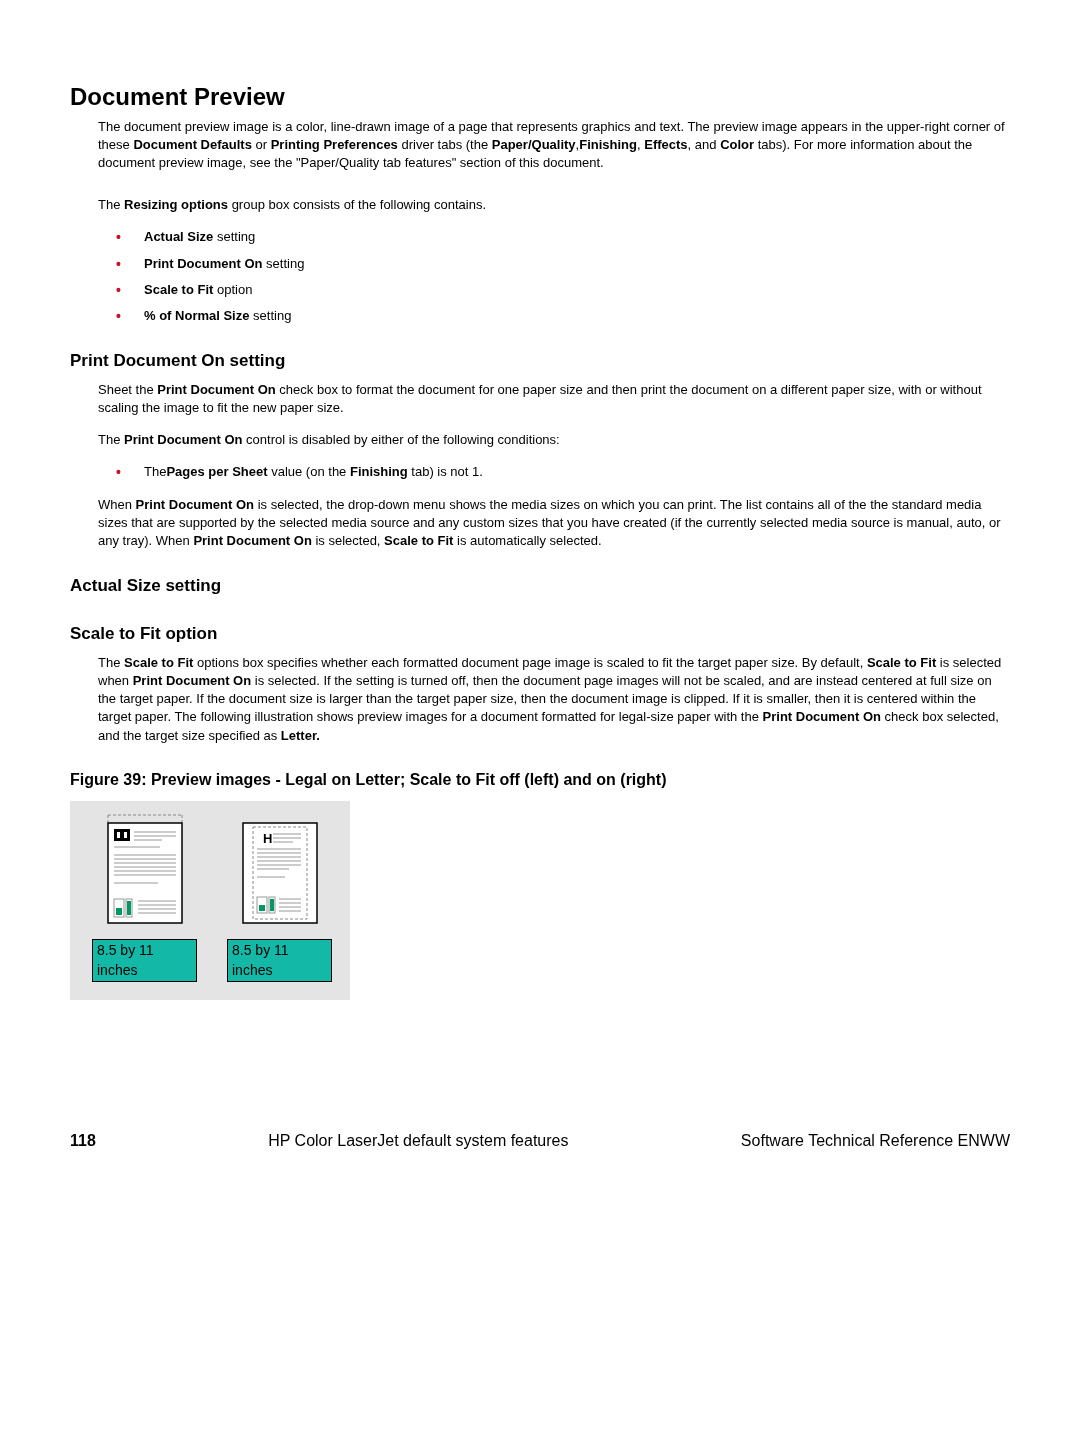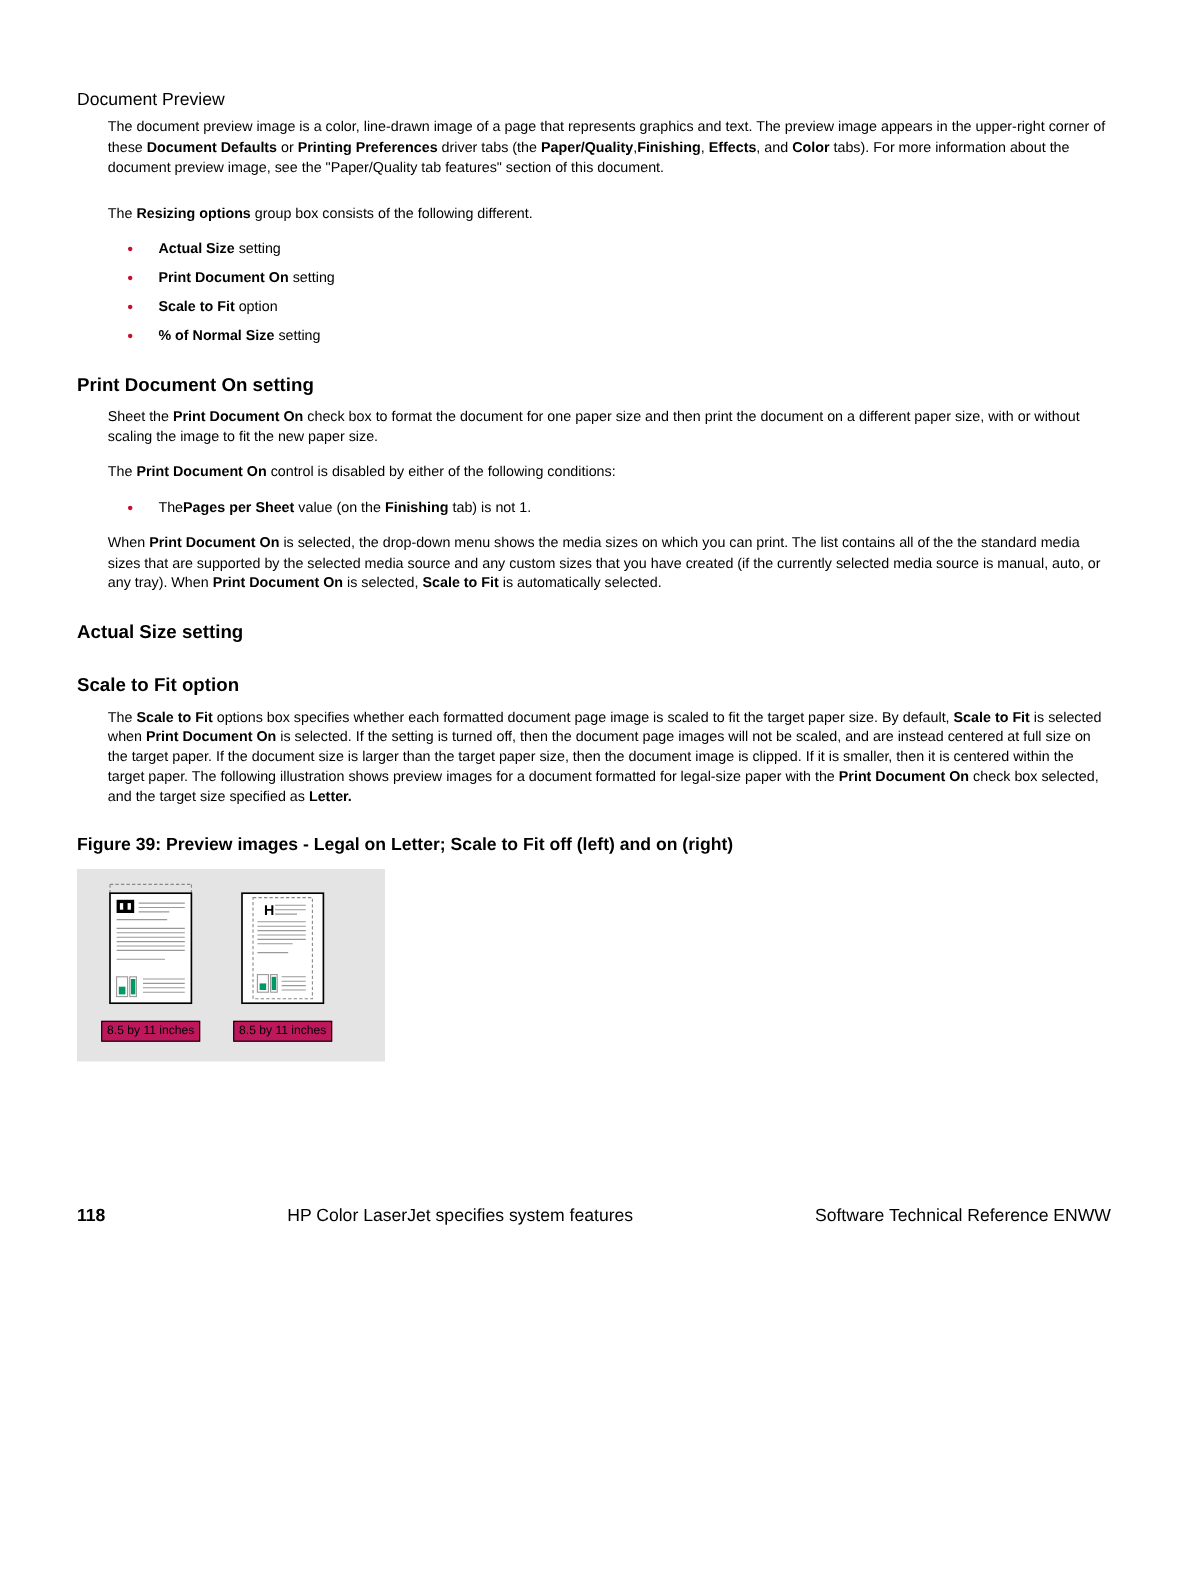--- a/index.html
+++ b/index.html
@@ -7,22 +7,22 @@
     font-family: Arial, Helvetica, sans-serif;
     font-size: 13px;
     line-height: 1.4;
     color: #000;
     background: #fff;
     margin: 0;
     padding: 80px 70px 40px 70px;
     width: 1080px;
   }
   h2 {
-    font-size: 16px;
-    font-weight: normal;
+    font-size: 24px;
+    font-weight: bold;
     margin: 0 0 4px 0;
   }
   h3 {
     font-size: 17px;
     font-weight: bold;
     margin: 0 0 8px 0;
   }
   .indent1 { margin-left: 28px; }
   .section { margin-bottom: 24px; }
   p { margin: 0 0 14px 0; }
@@ -57,24 +57,24 @@
     padding: 12px 18px 18px 22px;
     width: 280px;
   }
   .preview-col {
     display: flex;
     flex-direction: column;
     align-items: center;
   }
   .size-label {
     border: 1px solid #000;
-    font-size: 11px;
+    font-size: 14px;
     padding: 1px 4px;
     margin-top: 6px;
-    background: #be185d;
+    background: #14b8a6;
     font-family: Tahoma, Arial, sans-serif;
   }
   svg { display: block; }
   .footer {
     display: flex;
     justify-content: space-between;
     font-size: 16px;
     margin-top: 130px;
   }
   .footer .pnum { font-weight: bold; }
@@ -84,21 +84,21 @@
 
 <div class="section">
   <h2>Document Preview</h2>
   <div class="indent1">
     <p>The document preview image is a color, line-drawn image of a page that represents graphics and text. The preview image appears in the upper-right corner of these <b>Document Defaults</b> or <b>Printing Preferences</b> driver tabs (the <b>Paper/Quality</b>,<b>Finishing</b>, <b>Effects</b>, and <b>Color</b> tabs). For more information about the document preview image, see the "Paper/Quality tab features" section of this document.</p>
   </div>
 </div>
 
 <div class="section">
   <div class="indent1">
-    <p><span>The </span><b>Resizing options</b><span> group box consists of the following different.</span></p>
+    <p><span>The </span><b>Resizing options</b><span> group box consists of the following contains.</span></p>
     <ul class="bullets">
       <li><b>Actual Size</b><span>  setting</span></li>
       <li><b>Print Document On</b><span> setting</span></li>
       <li><b>Scale to Fit</b><span> option</span></li>
       <li><b>% of Normal Size</b><span> setting</span></li>
     </ul>
   </div>
 </div>
 
 <div class="section">
@@ -192,15 +192,15 @@
       <line x1="44" y1="90" x2="66" y2="90" stroke="#999"></line>
       <line x1="44" y1="94" x2="66" y2="94" stroke="#999"></line>
       <line x1="44" y1="98" x2="66" y2="98" stroke="#999"></line>
     </svg>
     <div class="size-label">8.5 by 11 inches</div>
   </div>
 </div>
 
 <div class="footer">
   <div class="pnum">118</div>
-  <div>HP Color LaserJet specifies system features</div>
+  <div>HP Color LaserJet default system features</div>
   <div>Software Technical Reference ENWW</div>
 </div>
 
 </body></html>

